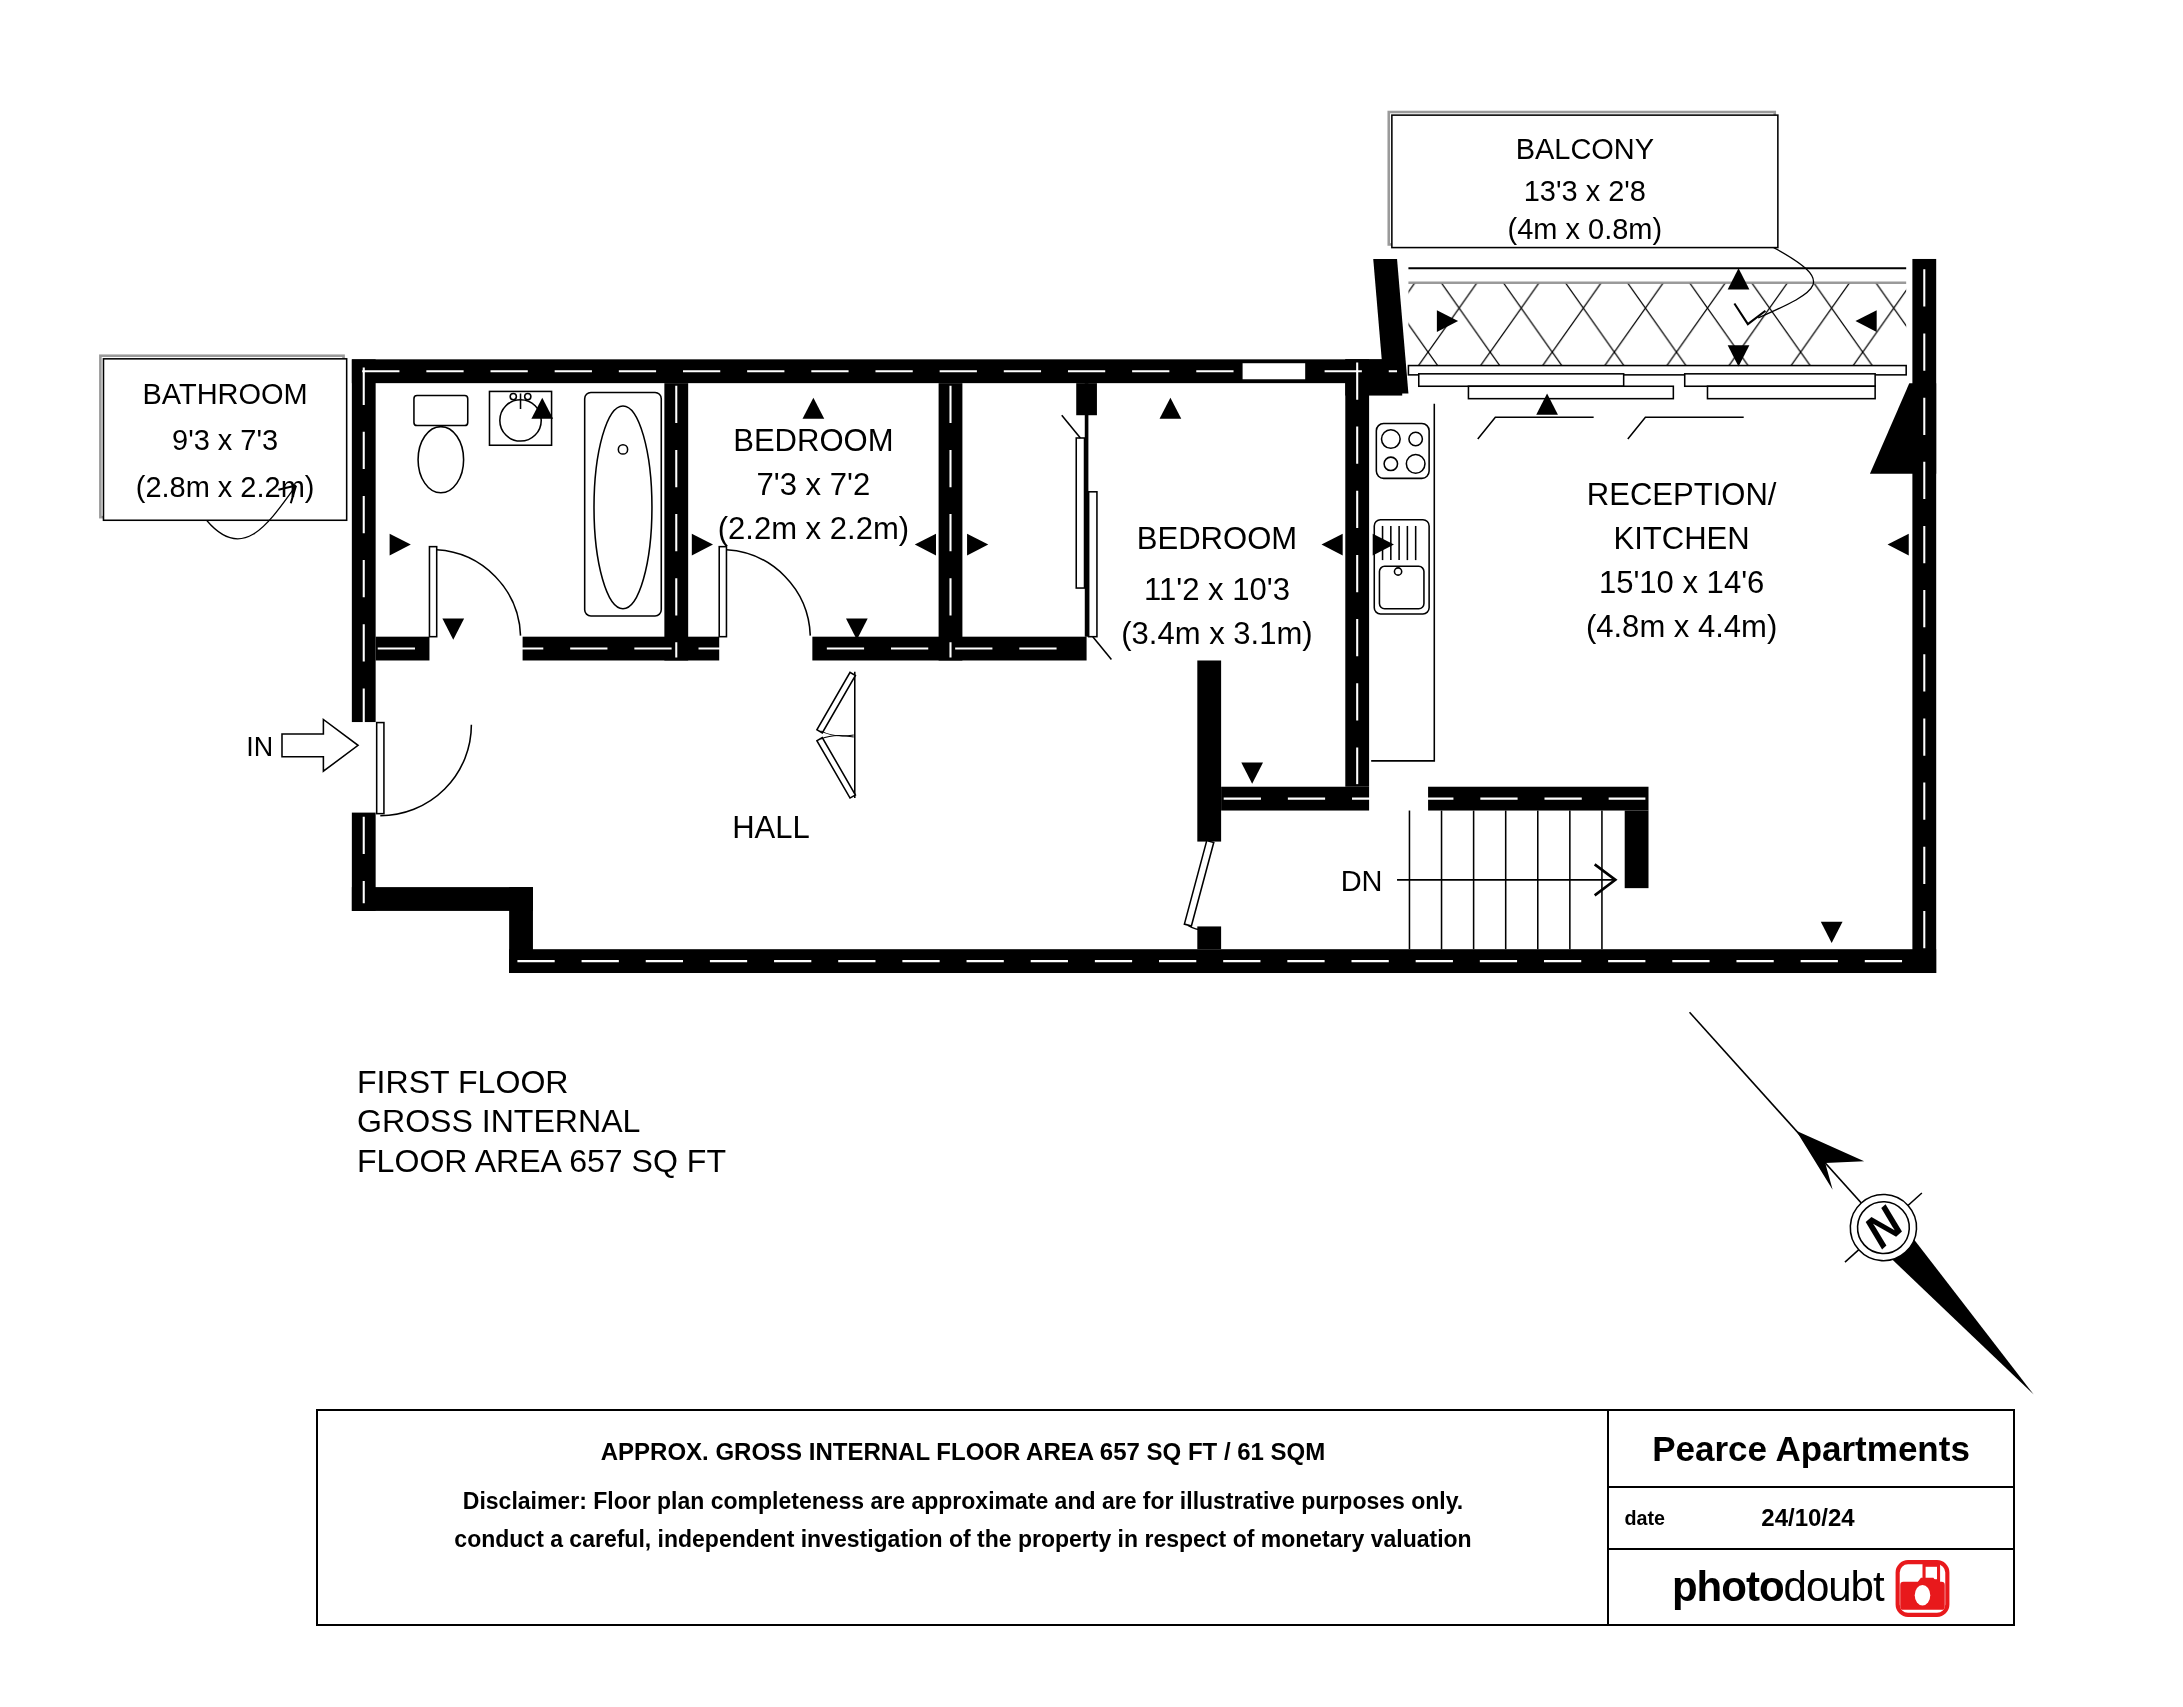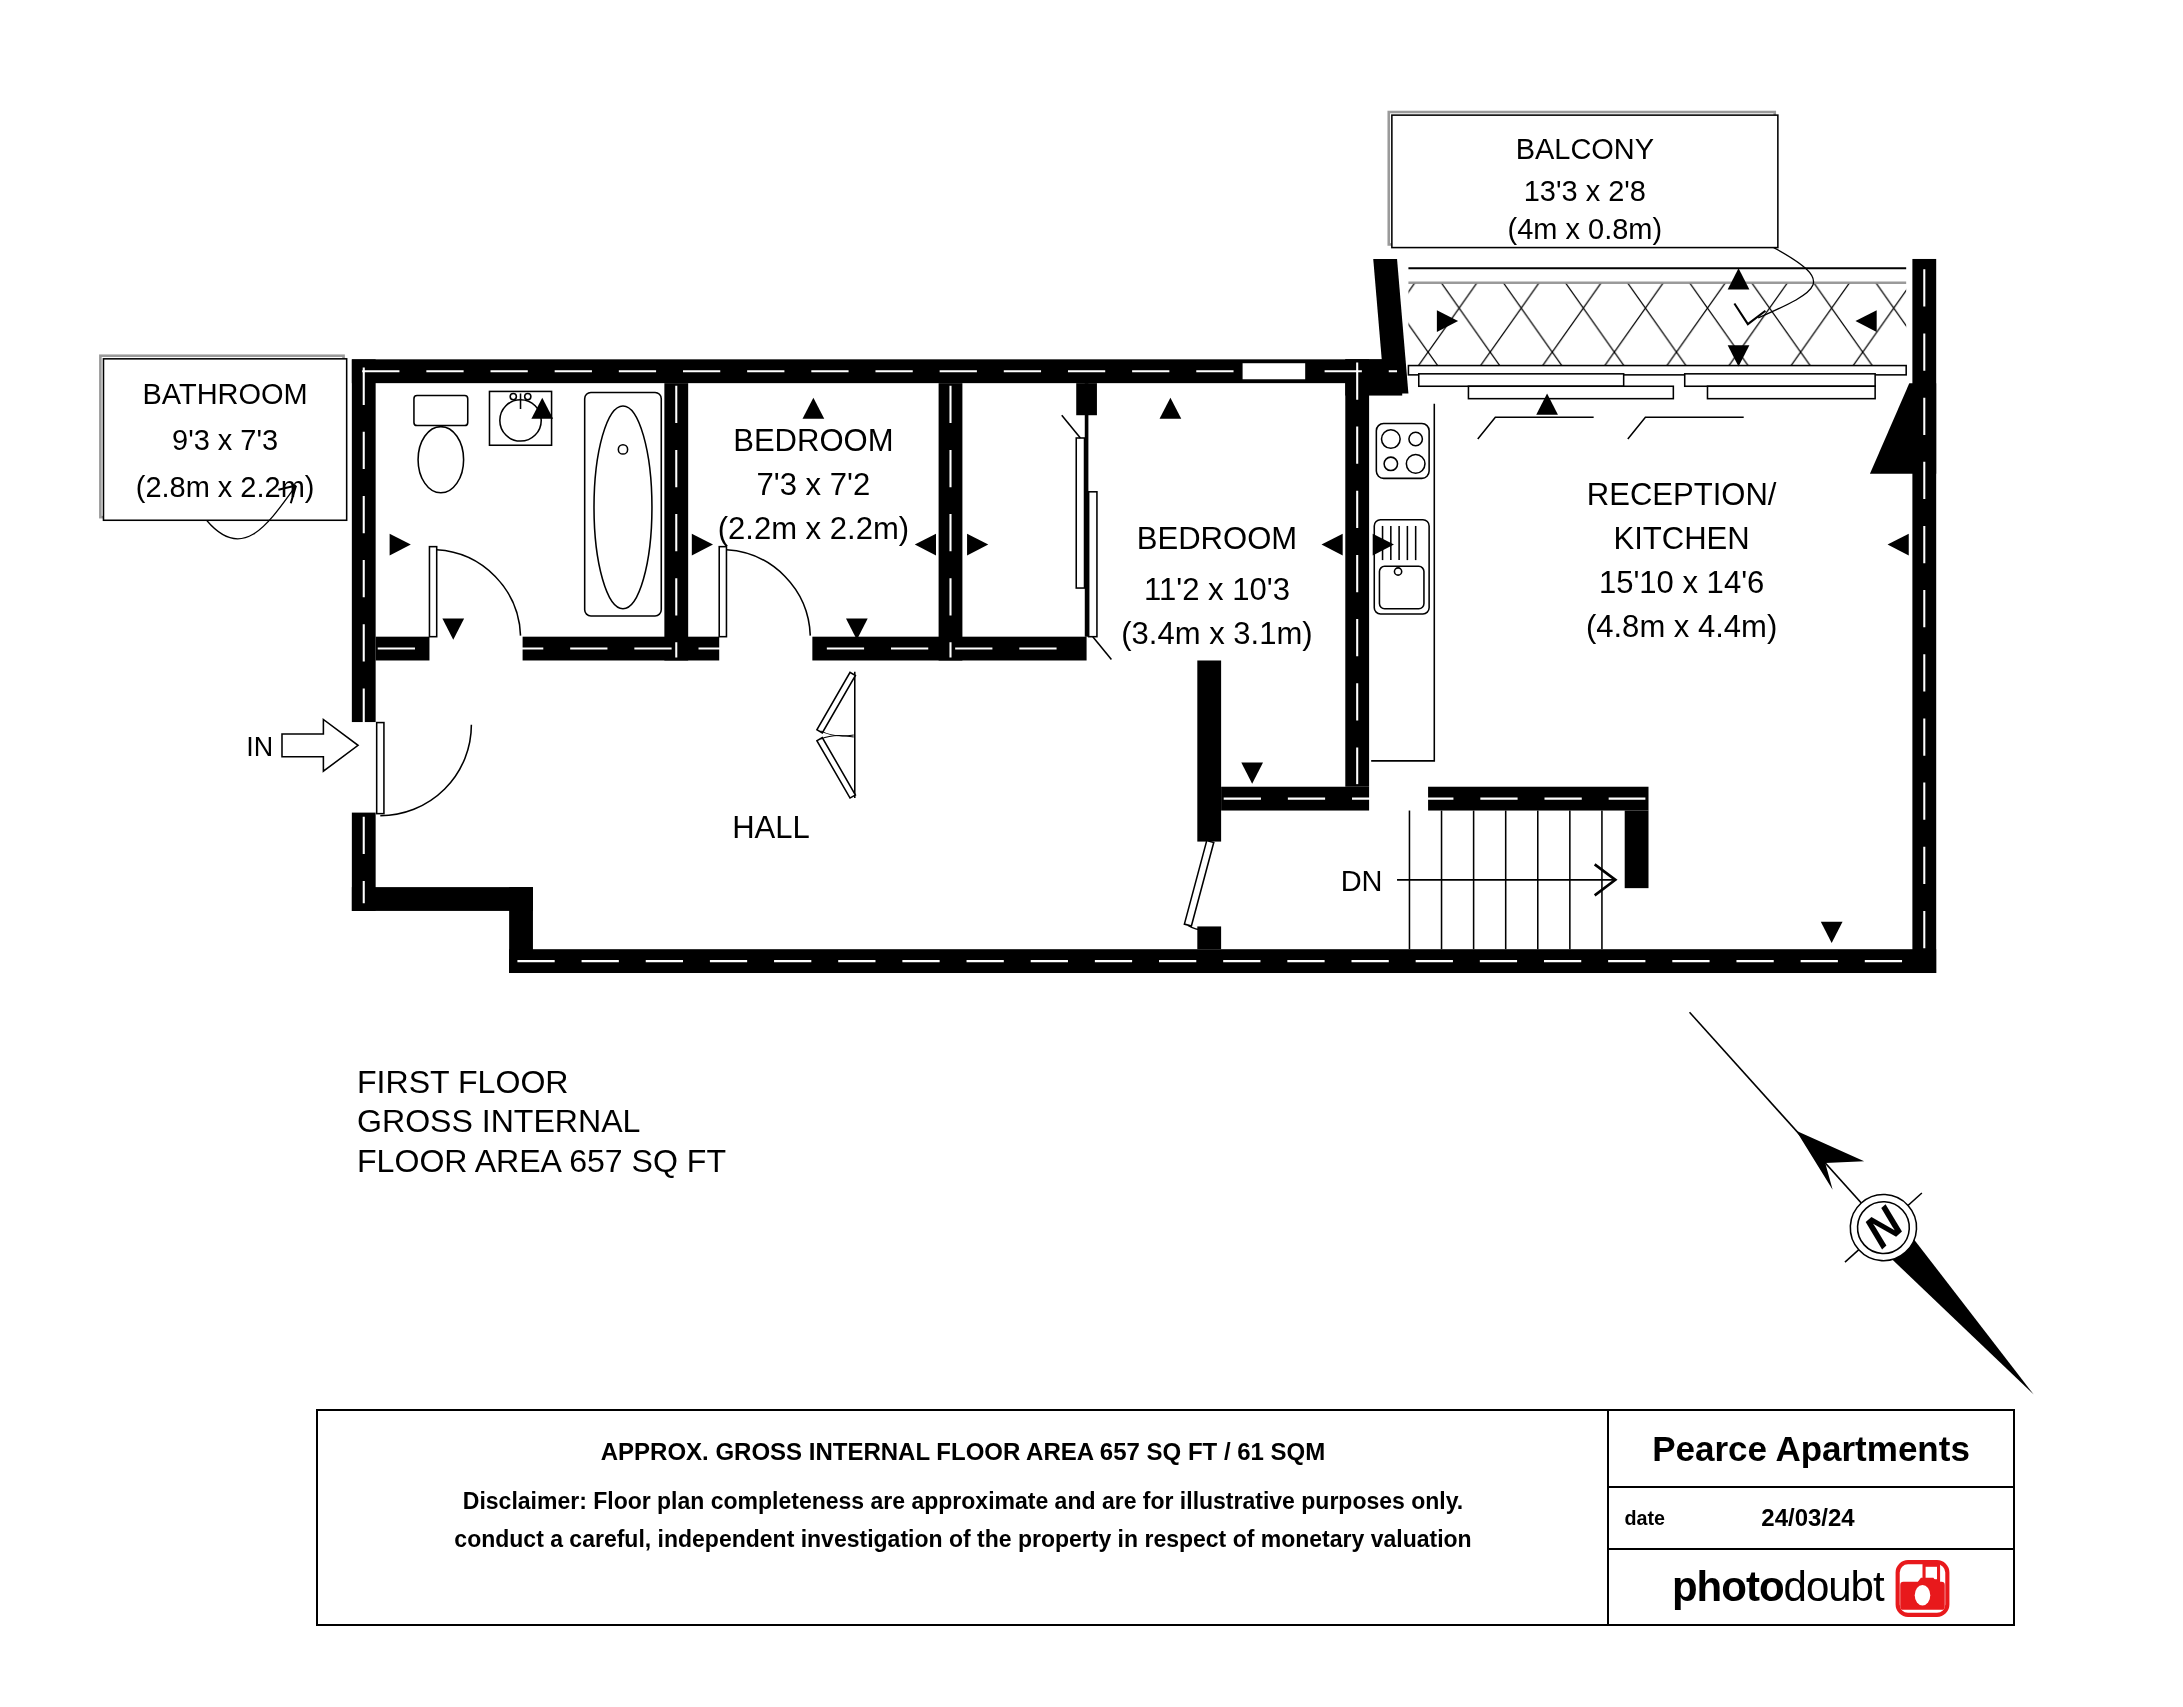--- a/index.html
+++ b/index.html
@@ -274,21 +274,21 @@
   <div class="lines">
     <div class="line">Disclaimer: Floor plan completeness are approximate and are for illustrative purposes only.</div>
     <div class="line">conduct a careful, independent investigation of the property in respect of monetary valuation</div>
   </div>
 </div>
 
 <div class="footer-box titlebox">
   <div class="row1">Pearce Apartments</div>
   <div class="row2">
     <span class="datelabel">date</span>
-    <span class="dateval">24/03/24</span>
+    <span class="dateval">24/10/24</span>
   </div>
   <div class="row3">
     <span class="logo-text"><span class="b">photo</span><span class="l">doubt</span></span>
     <svg class="cam" width="55" height="59" viewBox="0 0 106 114">
       <rect x="5" y="8" width="96" height="102" rx="20" fill="#fff" stroke="#e8191c" stroke-width="8"></rect>
       <rect x="56" y="14" width="28" height="30" fill="#fff" stroke="#e8191c" stroke-width="6"></rect>
       <path d="M16,46 h28 l6,-8 h24 l6,8 h10 a6,6 0 0 1 6,6 v42 a6,6 0 0 1 -6,6 h-74 a6,6 0 0 1 -6,-6 v-42 a6,6 0 0 1 6,-6 z" fill="#e8191c"></path>
       <ellipse cx="53" cy="72" rx="15" ry="20" fill="#fff"></ellipse>
     </svg>
   </div>

